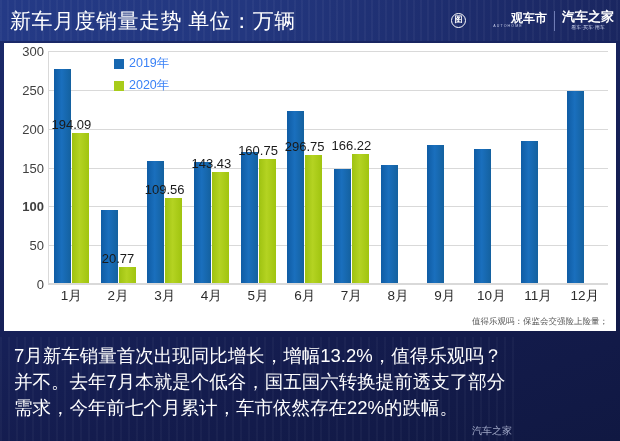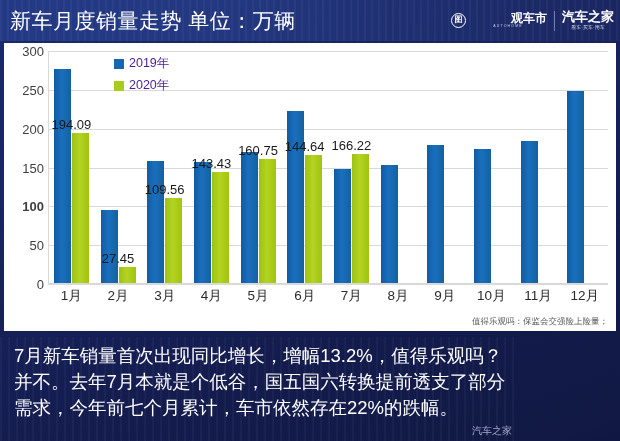--- a/index.html
+++ b/index.html
@@ -80,21 +80,21 @@
   }
   .xlabels {
     position: absolute; left: 44px; right: 8px; bottom: 22px; height: 22px; display: flex;
   }
   .xlabel { flex: 1 1 0; text-align: center; font-size: 13.5px; color: #2b2b2b; }
   .legend {
     position: absolute; left: 110px; top: 12px; display: flex; flex-direction: column; gap: 5px; z-index: 4;
   }
   .legend-row { display: flex; align-items: center; gap: 5px; }
   .legend-swatch { width: 10px; height: 10px; }
-  .legend-text { font-size: 12.5px; color: #4c1d95; }
+  .legend-text { font-size: 12.5px; color: #3b82f6; }
   .source {
     position: absolute; right: 8px; bottom: 3px;
     font-size: 8.5px; color: #585858; white-space: nowrap;
   }
 
   
   .caption {
     position: absolute; left: 0; top: 337px; width: 520px; height: 104px;
     padding: 6px 12px 12px 14px;
   }
@@ -158,41 +158,41 @@
         </div>
       <div class="bars" id="bars">
           <div class="group">
             <div class="bar bar-2019" title="2019年 1月: 277" style="height: 92.3333%;"></div>
             <div class="bar bar-2020" title="2020年 1月: 194.09" style="height: 64.6967%;"></div>
             <div class="bar-label" style="bottom: 64.6967%;">194.09</div>
           </div>
           <div class="group">
             <div class="bar bar-2019" title="2019年 2月: 95" style="height: 31.6667%;"></div>
             <div class="bar bar-2020" title="2020年 2月: 20.77" style="height: 6.92333%;"></div>
-            <div class="bar-label" style="bottom: 6.92333%;">27.45</div>
+            <div class="bar-label" style="bottom: 6.92333%;">20.77</div>
           </div>
           <div class="group">
             <div class="bar bar-2019" title="2019年 3月: 158" style="height: 52.6667%;"></div>
             <div class="bar bar-2020" title="2020年 3月: 109.56" style="height: 36.52%;"></div>
             <div class="bar-label" style="bottom: 36.52%;">109.56</div>
           </div>
           <div class="group">
             <div class="bar bar-2019" title="2019年 4月: 156" style="height: 52%;"></div>
             <div class="bar bar-2020" title="2020年 4月: 143.43" style="height: 47.81%;"></div>
             <div class="bar-label" style="bottom: 47.81%;">143.43</div>
           </div>
           <div class="group">
             <div class="bar bar-2019" title="2019年 5月: 170" style="height: 56.6667%;"></div>
             <div class="bar bar-2020" title="2020年 5月: 160.75" style="height: 53.5833%;"></div>
             <div class="bar-label" style="bottom: 53.5833%;">160.75</div>
           </div>
           <div class="group">
             <div class="bar bar-2019" title="2019年 6月: 222" style="height: 74%;"></div>
             <div class="bar bar-2020" title="2020年 6月: 165.98" style="height: 55.3267%;"></div>
-            <div class="bar-label" style="bottom: 55.3267%;">144.64</div>
+            <div class="bar-label" style="bottom: 55.3267%;">296.75</div>
           </div>
           <div class="group">
             <div class="bar bar-2019" title="2019年 7月: 147" style="height: 49%;"></div>
             <div class="bar bar-2020" title="2020年 7月: 166.22" style="height: 55.4067%;"></div>
             <div class="bar-label" style="bottom: 55.4067%;">166.22</div>
           </div>
           <div class="group">
             <div class="bar bar-2019" title="2019年 8月: 153" style="height: 51%;"></div>
             <div class="bar" style="height: 0px;"></div>
           </div>

